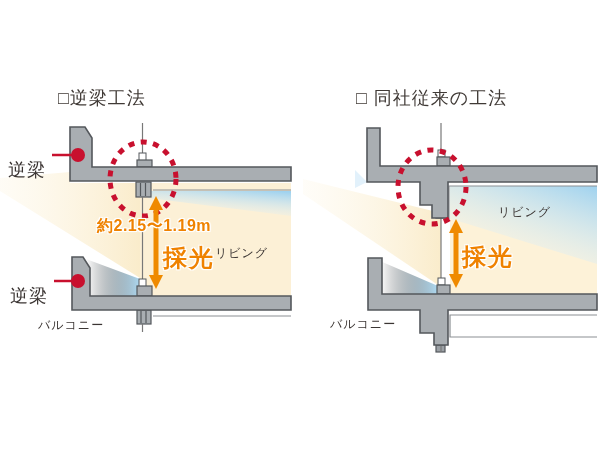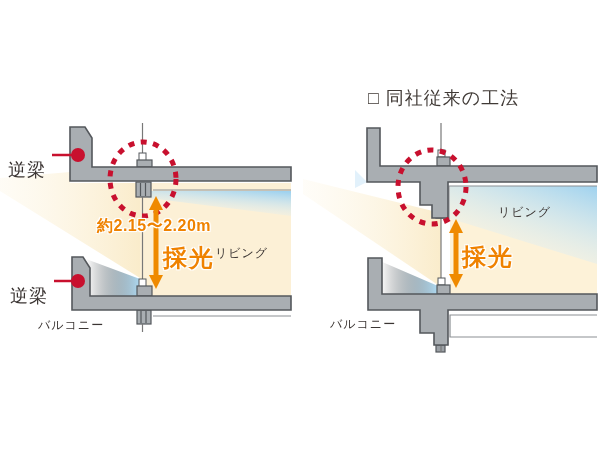--- a/index.html
+++ b/index.html
@@ -120,26 +120,27 @@
       <polygon points="156,196 149,210 163,210"></polygon>
       <polygon points="156,289 149,275 163,275"></polygon>
     </g>
     <g fill="#ef8a00">
       <rect x="453.5" y="230" width="5" height="47"></rect>
       <polygon points="456,219 449,233 463,233"></polygon>
       <polygon points="456,288 449,274 463,274"></polygon>
     </g>
   </svg>
 
-  <div class="lbl title" style="left:368px;top:89px;">□ 同社従来の工法</div>
+  <div class="lbl title" style="left:58px;top:89px;">□逆梁工法</div>
+  <div class="lbl title" style="left:356px;top:89px;">□ 同社従来の工法</div>
 
   <div class="lbl beam-label" style="left:8px;top:145px;">逆梁</div>
   <div class="lbl beam-label" style="left:10px;top:271px;">逆梁</div>
 
-  <div class="lbl orange dim" style="left:97px;top:218px;">約2.15〜2.20m</div>
+  <div class="lbl orange dim" style="left:97px;top:218px;">約2.15〜1.19m</div>
   <div class="lbl orange daylight" style="left:163px;top:246px;">採光</div>
   <div class="lbl jp" style="left:215px;top:247px;">リビング</div>
   <div class="lbl jp" style="left:38px;top:319px;">バルコニー</div>
 
   <div class="lbl jp" style="left:498px;top:206px;">リビング</div>
   <div class="lbl orange daylight" style="left:462px;top:245px;">採光</div>
   <div class="lbl jp" style="left:330px;top:318px;">バルコニー</div>
 
 </div>
 

